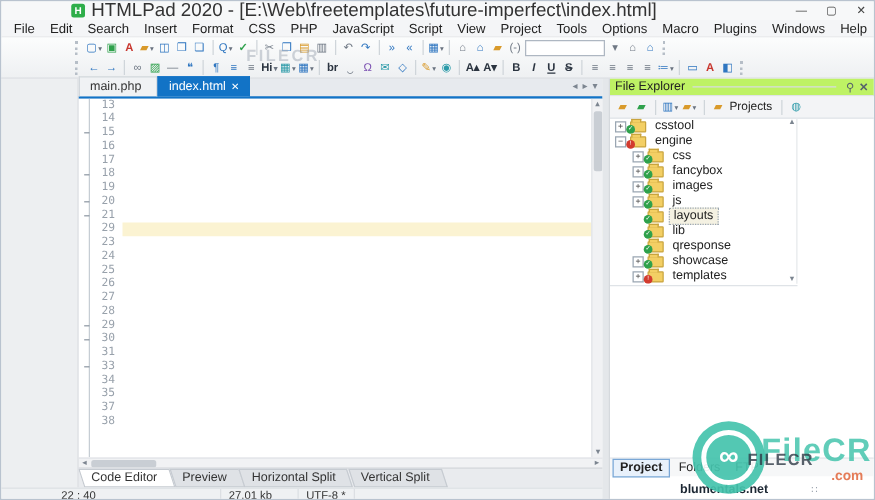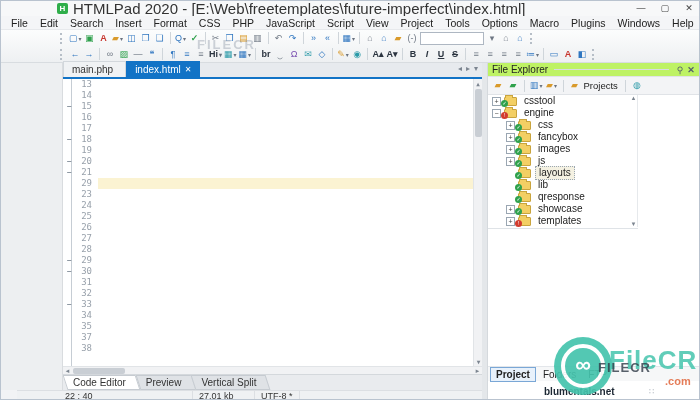--- a/index.html
+++ b/index.html
@@ -62,21 +62,21 @@
 
   
   .btabs{position:absolute;left:62px;top:373px;width:419px;height:16px;background:#e9ebee;border-top:1px solid #d4d8dc;display:flex;padding-left:2px;}
   .btab{position:relative;padding:0 12px 0 8px;font-size:10px;line-height:15px;color:#333;}
   .btab::before{content:"";position:absolute;inset:0;background:#dfe2e6;border:1px solid #c6cbd1;transform:skewX(18deg);z-index:0;}
   .btab.act{font-weight:normal;}
   .btab.act::before{background:#fff;}
   .btab span{position:relative;z-index:1;}
 
   
-  .statusbar{position:absolute;left:16px;top:389px;width:481px;height:11px;background:#eff1f3;border-top:1px solid #dcdfe3;display:flex;font-size:9px;color:#333;padding-left:36px;}
+  .statusbar{position:absolute;left:0;top:389px;width:481px;height:11px;background:#eff1f3;border-top:1px solid #dcdfe3;display:flex;font-size:9px;color:#333;padding-left:36px;}
   .scell{padding:0 6px;line-height:10px;border-right:1px solid #dcdfe3;}
   .scell.c1{width:140px;padding-left:12px;}
   .scell.c2{width:62px;}
 
   
   .splitter{position:absolute;left:481px;top:62px;width:6px;height:338px;background:#e4e7ea;border-right:1px solid #d5d9dd;}
   .sidebar{position:absolute;left:487px;top:62px;width:213px;height:338px;background:#fff;}
   .sb-head{height:14px;background:#bef264;display:flex;align-items:center;padding:0 4px;font-size:10px;color:#222;border-bottom:1px solid #e0e3e7;}
   .sb-head .hline{flex:1;height:1px;background:#d7dbe0;margin:0 6px;}
   .pin{width:10px;text-align:center;color:#55606c;font-size:9px;}
@@ -493,27 +493,20 @@
         </div>
 
         <div class="line">
           <span class="fold"></span>
           <span class="lnum">31</span>
           <span class="lcode">
             
           </span>
         </div>
 
-        <div class="line">
-          <span class="fold"></span>
-          <span class="lnum">32</span>
-          <span class="lcode">
-            
-          </span>
-        </div>
 
         <div class="line">
           <span class="fold">−</span>
           <span class="lnum">33</span>
           <span class="lcode">
             
           </span>
         </div>
 
         <div class="line">
@@ -561,20 +554,21 @@
     <span class="hthumb"></span>
     <span class="harr r">►</span>
   </div>
 
   <div class="btabs">
 
       <span class="btab act"><span>Code Editor</span></span>
 
       <span class="btab"><span>Preview</span></span>
 
+      <span class="btab"><span>Horizontal Split</span></span>
 
       <span class="btab"><span>Vertical Split</span></span>
     </div>
 
   <div class="statusbar">
     <span class="scell c1">22 : 40</span>
     <span class="scell c2">27.01 kb</span>
     <span class="scell">UTF-8 *</span>
   </div>
 

